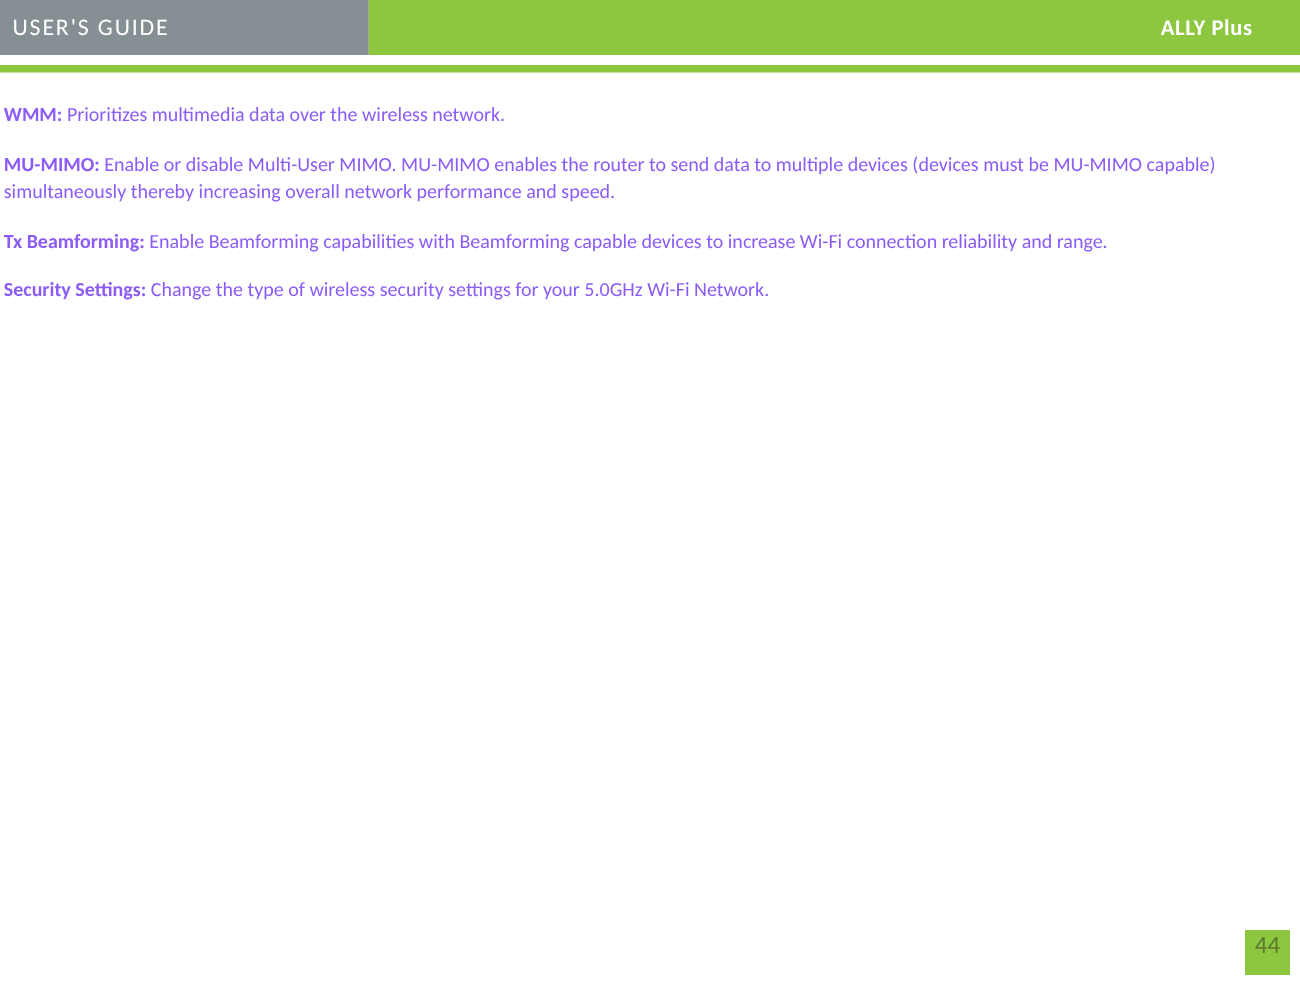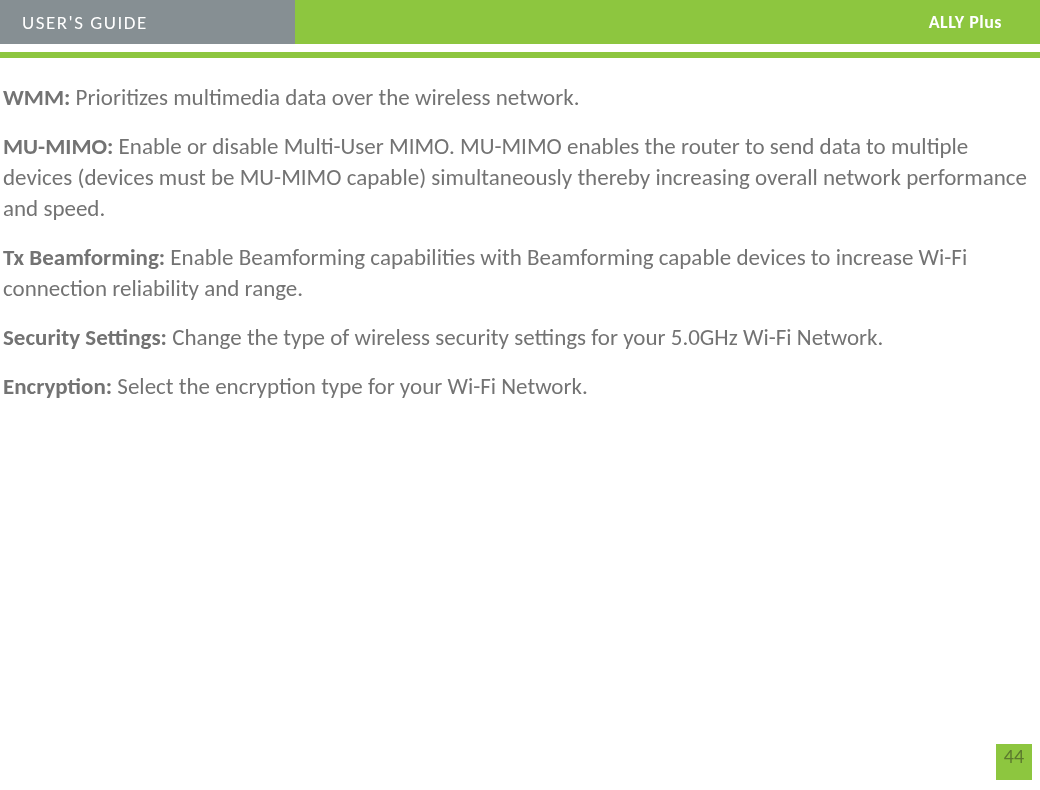--- a/index.html
+++ b/index.html
@@ -21,21 +21,21 @@
     }
     .header-left {
       position: absolute;
       left: 0;
       top: 0;
       width: 295px;
       height: 44px;
       background: #868f93;
       display: flex;
       align-items: center;
-      padding-left: 22px;
+      padding-left: 10px;
     }
     .header-left-text {
       color: #ffffff;
       font-size: 19px;
       letter-spacing: 1.5px;
       font-weight: 400;
     }
     .header-right {
       position: absolute;
       right: 0;
@@ -68,22 +68,22 @@
     .header-underline {
       position: absolute;
       top: 52px;
       left: 0;
       right: 0;
       height: 6px;
       background: #8dc63f;
     }
     .content {
       padding: 24px 12px 0 3px;
-      color: #737373;
-      font-size: 23px;
+      color: #8b5cf6;
+      font-size: 16px;
       line-height: 1.35;
     }
     .content p {
       margin-bottom: 18px;
     }
     .term {
       font-weight: bold;
     }
     .page-number {
       position: absolute;
@@ -118,20 +118,17 @@
   </p>
   <p>
     <span class="term">MU-MIMO:</span><span> Enable or disable Multi-User MIMO.  MU-MIMO enables the router to send data to multiple devices (devices must be MU-MIMO capable) simultaneously thereby increasing overall network performance and speed.</span>
   </p>
   <p>
     <span class="term">Tx Beamforming:</span><span> Enable Beamforming capabilities with Beamforming capable devices to increase Wi-Fi connection reliability and range.</span>
   </p>
   <p>
     <span class="term">Security Settings:</span><span> Change the type of wireless security settings for your 5.0GHz Wi-Fi Network.</span>
   </p>
-  <p>
-    <span class="term">Encryption:</span><span> Select the encryption type for your Wi-Fi Network.</span>
-  </p>
 </div>
 
 <div class="page-number">
   <span>44</span>
 </div>
 
 </body></html>

